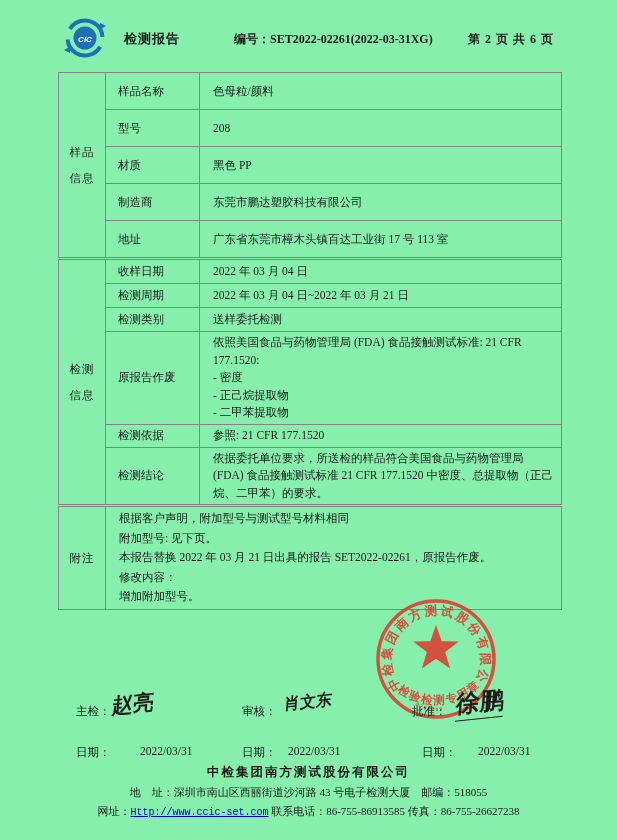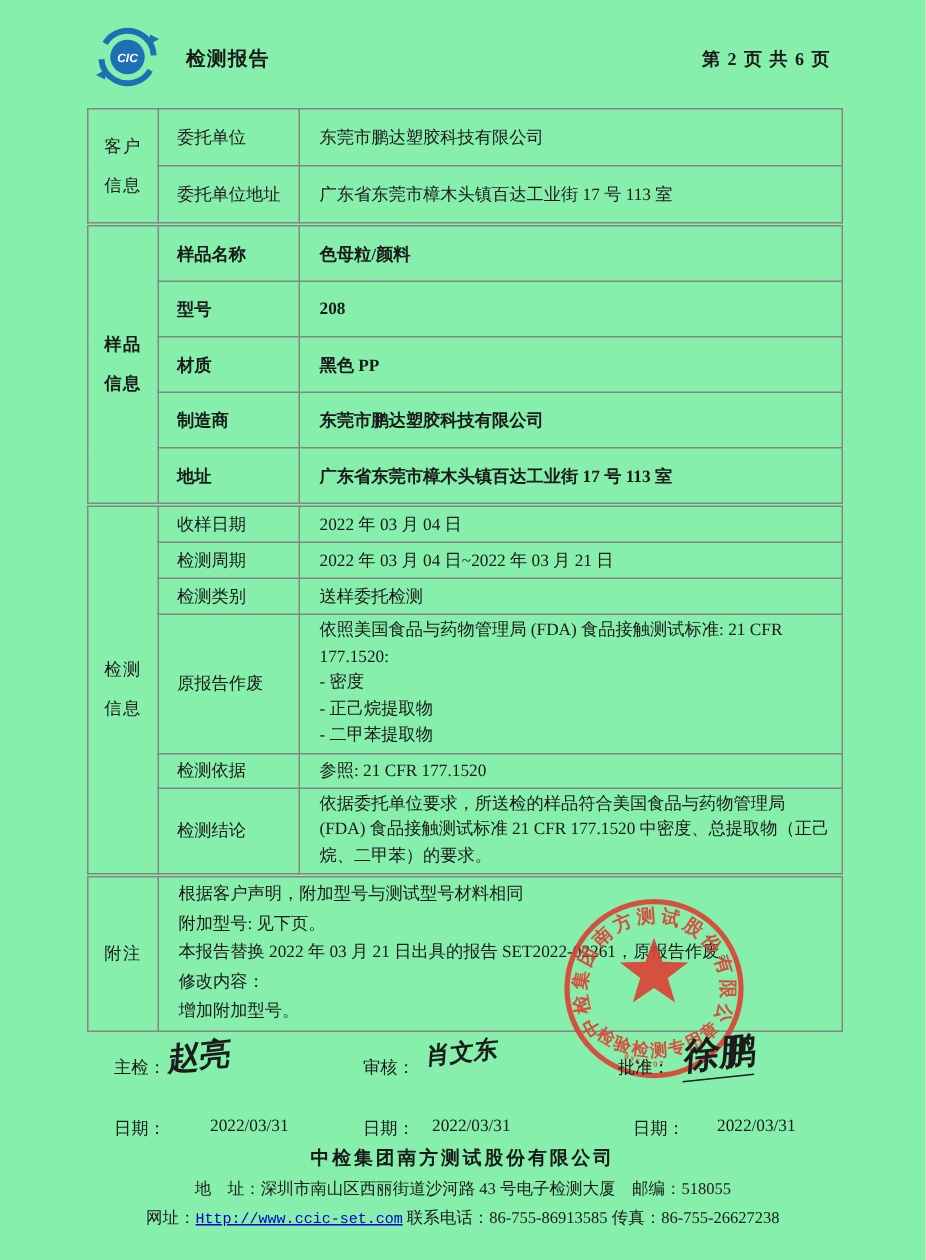--- a/index.html
+++ b/index.html
@@ -17,21 +17,21 @@
   
   .tables{position:absolute;top:72px;left:58px;width:503px;}
   table{border-collapse:collapse;width:503px;table-layout:fixed;margin-bottom:1px;}
   td{border:1px solid #858585;font-size:11.5px;vertical-align:middle;padding:2px 0;}
   col.c1{width:47px;} col.c2{width:94px;} col.c3{width:362px;}
   td.sect{ text-align:center;white-space:pre-line;line-height:26px;letter-spacing:1px;}
   td.flab{padding-left:12px;}
   td.fval{padding-left:13px;padding-right:8px;}
   .pre{white-space:pre-line;line-height:17.5px;}
   .t1 td{height:33px;}
-  .t2 td{height:32px;font-weight:bold;}
+  .t2 td{height:32px;}
   .notes-cell{white-space:pre-line;line-height:19.6px;height:97px;padding-top:2px;}
   
   .stamp{position:absolute;left:366px;top:591px;pointer-events:none;opacity:.9;}
   
   .signblock{position:absolute;top:690px;left:58px;width:503px;height:80px;font-size:11.5px;}
   .slabel{position:absolute;white-space:nowrap;}
   .sig{position:absolute;font-weight:bold;color:#1c1c1c;white-space:nowrap;
        transform:rotate(-6deg) skewX(-10deg);}
   .sig-underline{border-bottom:1.5px solid #1c1c1c;}
   
@@ -47,44 +47,26 @@
 
   <div class="header">
     <svg class="logo" width="46" height="44" viewBox="0 0 46 44">
       <circle cx="23" cy="22" r="17.5" fill="none" stroke="#1f6fb5" stroke-width="4" stroke-dasharray="44 11" transform="rotate(30 23 22)"></circle>
       <polygon points="38,7 44,10 37,14" fill="#1f6fb5"></polygon>
       <polygon points="8,37 2,34 9,30" fill="#1f6fb5"></polygon>
       <circle cx="23" cy="22" r="11.5" fill="#1f6fb5"></circle>
       <text x="23" y="25.5" text-anchor="middle" font-size="8" font-weight="bold" font-style="italic" fill="#ffffff" font-family="Liberation Sans, sans-serif">CIC</text>
     </svg>
     <span class="hdr-title">检测报告</span>
+    <span class="hdr-no"><span>编号：</span><span>SET2022-02261(2022-03-31XG)</span></span>
     <span class="hdr-page">第 2 页 共 6 页</span>
   </div>
 
   <div class="tables">
 
-    <table class="t1">
-      <colgroup>
-          <col class="c1">
-          <col class="c2">
-          <col class="c3">
-        </colgroup>
-      <tbody>
-          <tr>
-        <td class="sect" rowspan="2">客户
-信息</td>
-        <td class="flab">委托单位</td>
-        <td class="fval">东莞市鹏达塑胶科技有限公司</td>
-      </tr>
-      <tr>
-        <td class="flab">委托单位地址</td>
-        <td class="fval">广东省东莞市樟木头镇百达工业街 17 号 113 室</td>
-      </tr>
-    </tbody>
-      </table>
 
     <table class="t2">
       <colgroup>
           <col class="c1">
           <col class="c2">
           <col class="c3">
         </colgroup>
       <tbody>
           <tr>
         <td class="sect" rowspan="5">样品

